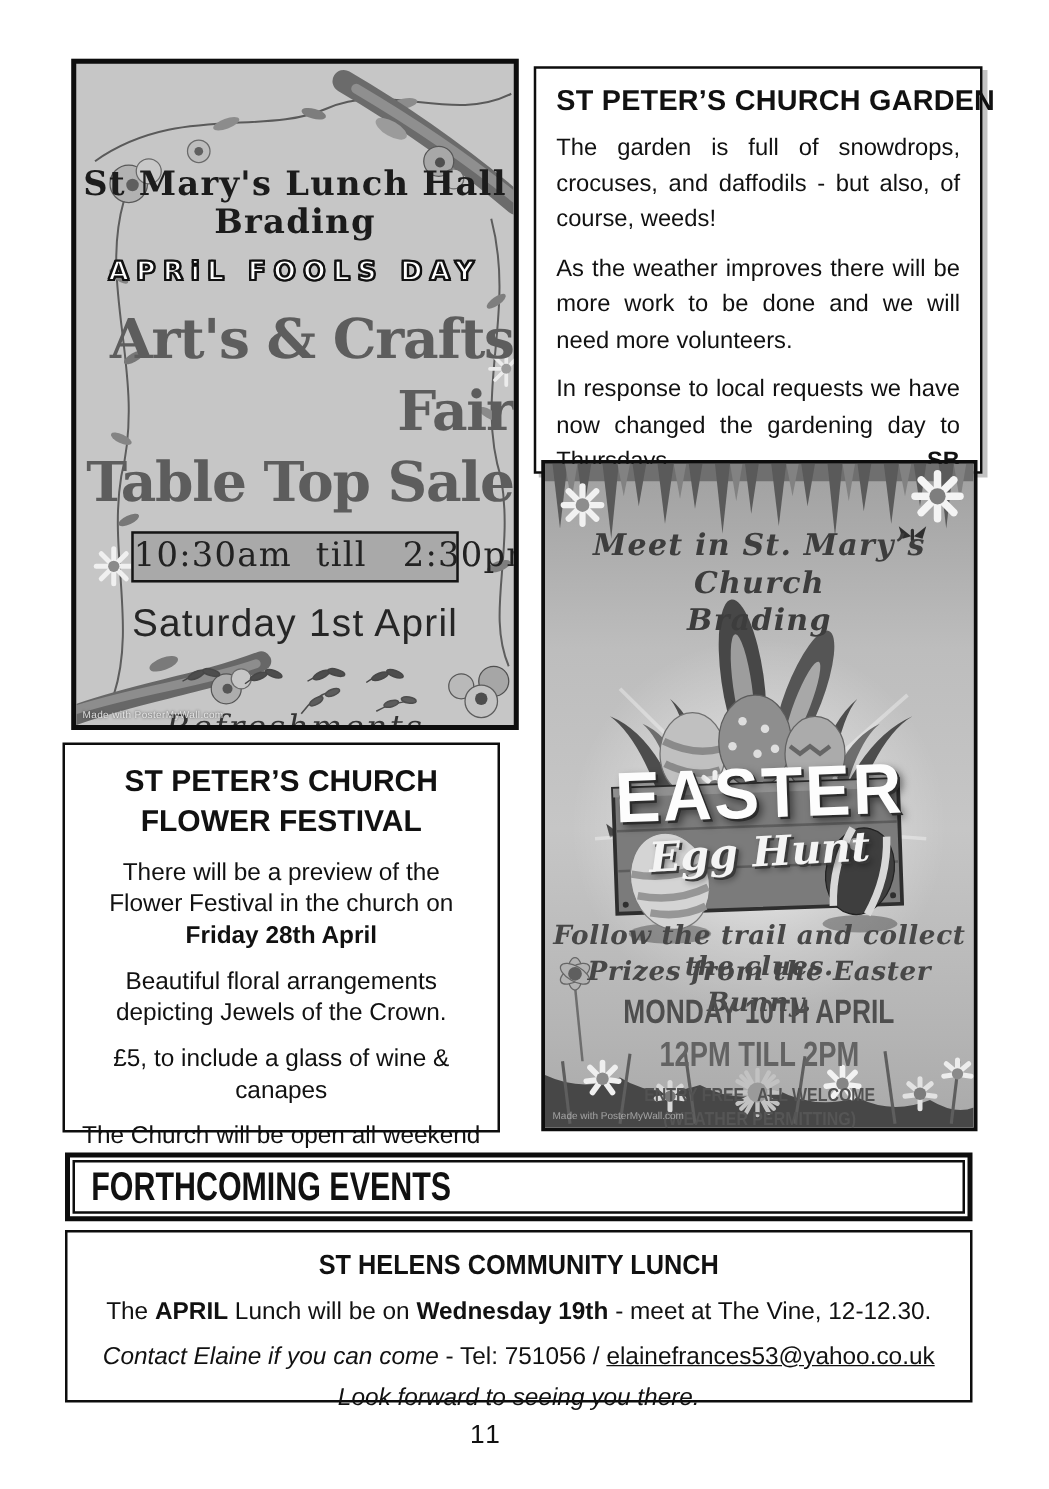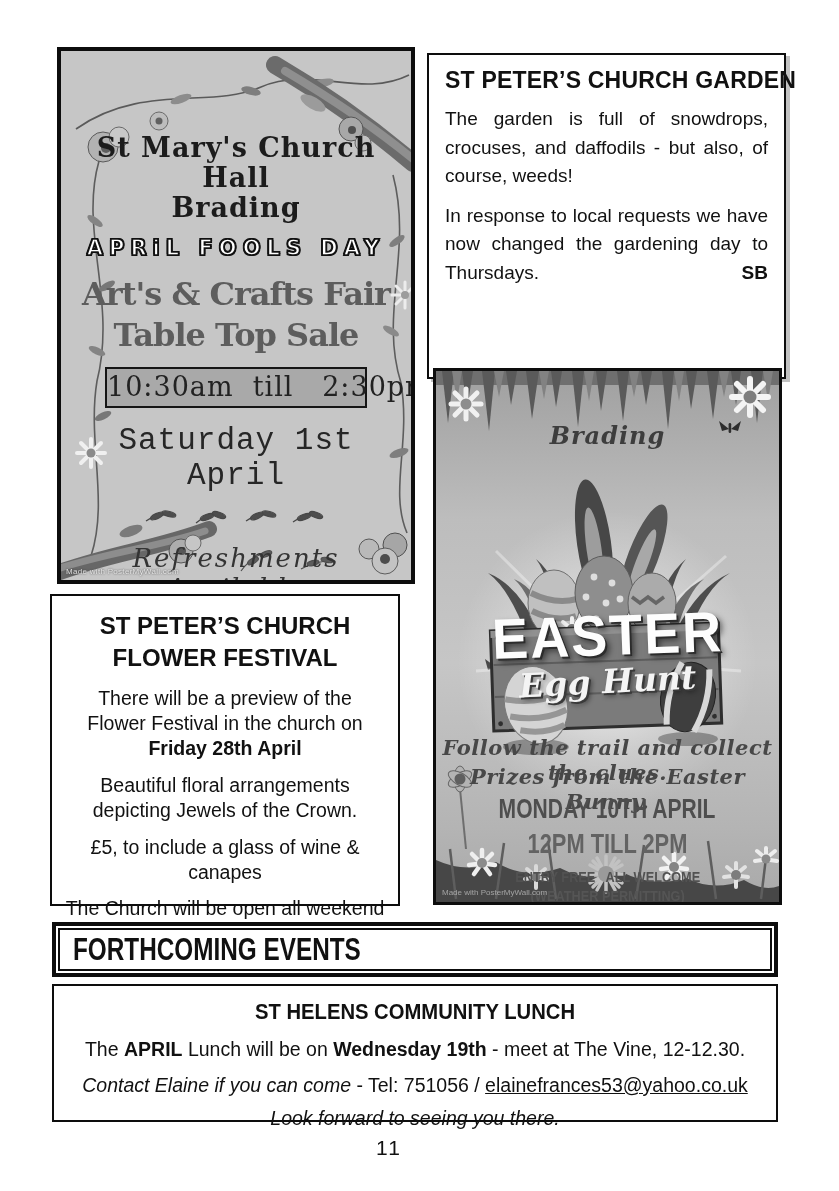--- a/index.html
+++ b/index.html
@@ -20,30 +20,30 @@
   .sm-title{
     font-family:"DejaVu Serif", serif;font-weight:bold;font-size:27px;line-height:1.12;
     color:#1c1c1c;letter-spacing:1px;
   }
   .sm-bubble{
     margin-top:12px;font-family:"DejaVu Sans", sans-serif;font-weight:bold;font-size:21px;
     letter-spacing:6px;color:#fff;-webkit-text-stroke:1.6px #111;
     text-shadow:1px 1px 0 #111,-1px 1px 0 #111,1px -1px 0 #111,-1px -1px 0 #111;
   }
   .sm-big{
-    margin-top:14px;font-family:"DejaVu Serif", serif;font-weight:bold;font-size:32px;line-height:1.3;
-    color:#5d5d5d;letter-spacing:-1px;
+    margin-top:14px;font-family:"DejaVu Serif", serif;font-weight:bold;font-size:44px;line-height:1.3;
+    color:#5d5d5d;letter-spacing:-1px;text-align:right;
   }
   .sm-timebox{
     margin:10px auto 0;width:258px;border:2px solid #151515;background:#a9a9a9;
     font-family:"DejaVu Serif", serif;font-size:27px;color:#222;padding:2px 0 4px;
     white-space:pre;letter-spacing:1px;
   }
   .sm-date{
-    margin-top:15px;font-family:Liberation Mono, monospace;font-size:31px;color:#262626;letter-spacing:1px;
+    margin-top:15px;font-family:Liberation Sans, sans-serif;font-size:31px;color:#262626;letter-spacing:1px;
   }
   .sm-refresh{
     margin-top:14px;font-family:"DejaVu Serif", serif;font-style:italic;font-size:26px;
     color:#343434;letter-spacing:2px;
   }
   .sprigrow{margin-top:12px;height:24px;}
   .sm-watermark{
     position:absolute;left:5px;bottom:4px;z-index:3;font-size:8px;color:rgba(245,245,245,.85);
     letter-spacing:.3px;text-shadow:0 0 2px #333;
   }
@@ -212,21 +212,21 @@
     <g transform="translate(322,502)">
       <circle cx="-14" cy="-4" r="10" fill="#b9b9b9" stroke="#575757"></circle>
       <circle cx="12" cy="-8" r="12" fill="#a6a6a6" stroke="#4f4f4f"></circle>
       <circle cx="2" cy="8" r="13" fill="#c3c3c3" stroke="#5c5c5c"></circle>
       <circle cx="2" cy="6" r="5" fill="#4d4d4d"></circle>
     </g>
   </svg>
 
   <div class="content">
     <div class="sm-title">
-      <div>St Mary's Church Hall</div>
+      <div>St Mary's Lunch Hall</div>
       <div>Brading</div>
     </div>
     <div class="sm-bubble">APRiL FOOLS DAY</div>
     <div class="sm-big">
       <div>Art's &amp; Crafts Fair</div>
       <div>Table Top Sale</div>
     </div>
     <div class="sm-timebox">10:30am  till   2:30pm</div>
     <div class="sm-date">Saturday 1st April</div>
     <div class="sprigrow">
@@ -249,20 +249,21 @@
     </div>
     <div class="sm-refresh">Refreshments Available</div>
 
   </div>
   <div class="sm-watermark">Made with PosterMyWall.com</div>
 </div>
 
 <div class="abs" id="garden">
   <div class="g-title">ST PETER’S CHURCH GARDEN</div>
   <p>The garden is full of snowdrops, crocuses, and daffodils - but also, of course, weeds!</p>
+  <p>As the weather improves there will be more work to be done and we will need more volunteers.</p>
   <p><span>In response to local requests we have now changed the gardening day to Thursdays.</span><span class="g-sb">SB</span></p>
 </div>
 
 <div class="abs" id="easter">
   <svg class="art" viewBox="0 0 343 531" aria-hidden="true">
     <defs>
       <radialGradient id="glow" cx="50%" cy="50%" r="50%">
         <stop offset="0%" stop-color="#ffffff" stop-opacity=".85"></stop>
         <stop offset="60%" stop-color="#ffffff" stop-opacity=".25"></stop>
         <stop offset="100%" stop-color="#ffffff" stop-opacity="0"></stop>
@@ -520,20 +521,21 @@
             <line x1="-9" y1="-8" x2="-3" y2="-3"></line>
             <line x1="11" y1="2" x2="4" y2="1"></line>
             <line x1="-11" y1="2" x2="-4" y2="1"></line>
           </g>
           <circle r="4.5" fill="#8a8a8a"></circle>
         </g>
     </g>
   </svg>
 
   <div class="e-text e-meet">
+    <div>Meet in St. Mary’s Church</div>
     <div>Brading</div>
   </div>
   <div class="e-text e-sign-title"><span>EASTER</span></div>
   <div class="e-text e-sign-sub"><span>Egg Hunt</span></div>
   <div class="e-text e-follow e-line1">Follow the trail and collect the clues.</div>
   <div class="e-text e-follow e-line2">Prizes from the Easter Bunny.</div>
   <div class="e-text e-date"><span class="cond">MONDAY 10TH APRIL</span></div>
   <div class="e-text e-time"><span class="cond">12PM TILL 2PM</span></div>
   <div class="e-text e-entry"><span class="cond" style="transform:scaleX(.85);">ENTRY FREE   ALL WELCOME</span></div>
   <div class="e-text e-weather"><span class="cond" style="transform:scaleX(.85);">(WEATHER PERMITTING)</span></div>

